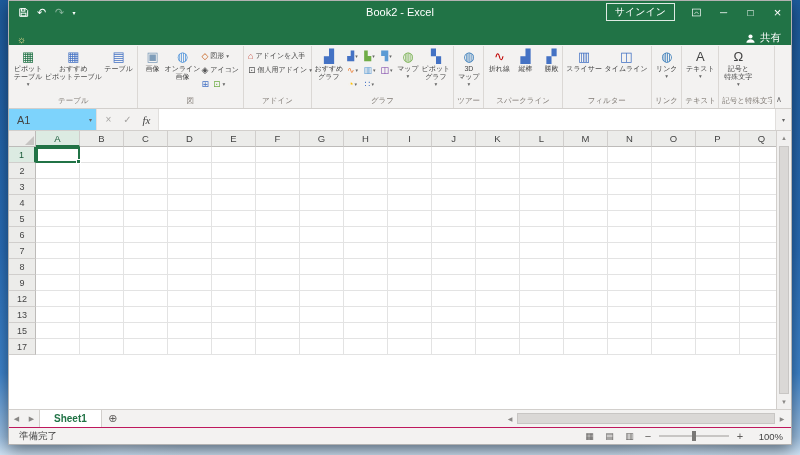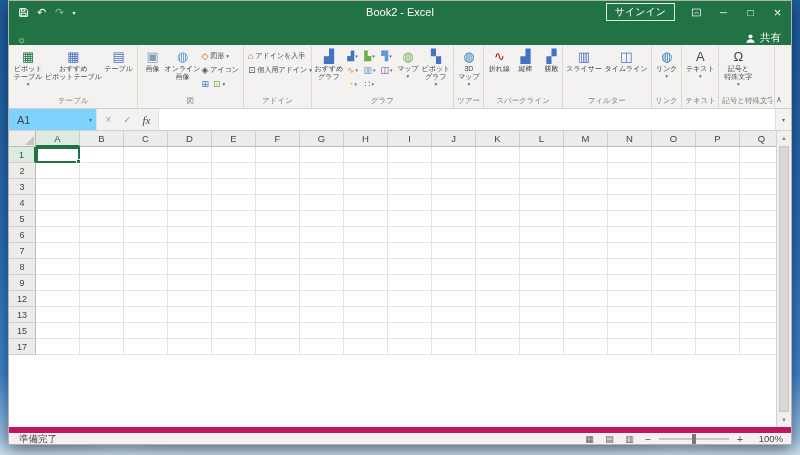--- a/index.html
+++ b/index.html
@@ -79,21 +79,21 @@
 .sheetbar{height:18px;flex:0 0 auto;background:#f3f2f1;display:flex;align-items:stretch;font-size:10px;color:#444;border-top:1px solid #d2cfcc}
 .snav{width:15px;display:flex;align-items:center;justify-content:center;color:#8a8886;font-size:7px}
 .sheettabs{display:flex;align-items:stretch}
 .stab{padding:0 14px;display:flex;align-items:center}
 .stab.active{background:#fff;color:#217346;font-weight:bold;border-left:1px solid #d2cfcc;border-right:1px solid #d2cfcc}
 .addbtn{width:22px;display:flex;align-items:center;justify-content:center;color:#5f5d5b;font-size:11px}
 .hscroll{margin-left:auto;display:flex;align-items:center;width:288px;padding-right:2px}
 .hsa{width:14px;height:14px;display:flex;align-items:center;justify-content:center;font-size:6px;color:#8a8886}
 .hsthumb{flex:1;height:11px;background:#dad8d6;border:1px solid #c8c6c4}
 
-.statusbar{height:17px;flex:0 0 auto;background:#f3f2f1;border-top:6px solid #be185d;display:flex;font-size:9.5px;color:#444;padding:0 8px 0 10px}
+.statusbar{height:17px;flex:0 0 auto;background:#f3f2f1;border-top:1px solid #be185d;display:flex;align-items:center;font-size:9.5px;color:#444;padding:0 8px 0 10px}
 .views{margin-left:auto;display:flex;align-items:center;gap:1px}
 .vbtn{width:19px;height:14px;display:flex;align-items:center;justify-content:center;color:#5f5d5b;font-size:9px}
 .zbtn{width:16px;text-align:center;color:#5f5d5b;font-size:11px}
 .ztrack{width:70px;height:2px;background:#c8c6c4;position:relative;margin:0 2px}
 .zthumb{position:absolute;left:33px;top:-4px;width:4px;height:10px;background:#7a7876}
 .zlabel{width:34px;text-align:right}
 </style>
 </head>
 <body>
 
@@ -671,20 +671,43 @@
       <div class="vsa">
           <span>▲</span>
         </div>
       <div class="vsthumb"></div>
       <div class="vsa">
           <span>▼</span>
         </div>
     </div>
   </div>
 
+  <div class="sheetbar">
+    <div class="snav">
+        <span>◀</span>
+      </div>
+    <div class="snav">
+        <span>▶</span>
+      </div>
+    <div class="sheettabs">
+        <div class="stab active">Sheet1</div>
+      </div>
+    <div class="addbtn">
+        <span>⊕</span>
+      </div>
+    <div class="hscroll">
+      <div class="hsa">
+          <span>◀</span>
+        </div>
+      <div class="hsthumb"></div>
+      <div class="hsa">
+          <span>▶</span>
+        </div>
+    </div>
+  </div>
 
   <div class="statusbar">
     <span>準備完了</span>
     <div class="views">
       <div class="vbtn">
           <span>▦</span>
         </div>
       <div class="vbtn">
           <span>▤</span>
         </div>

